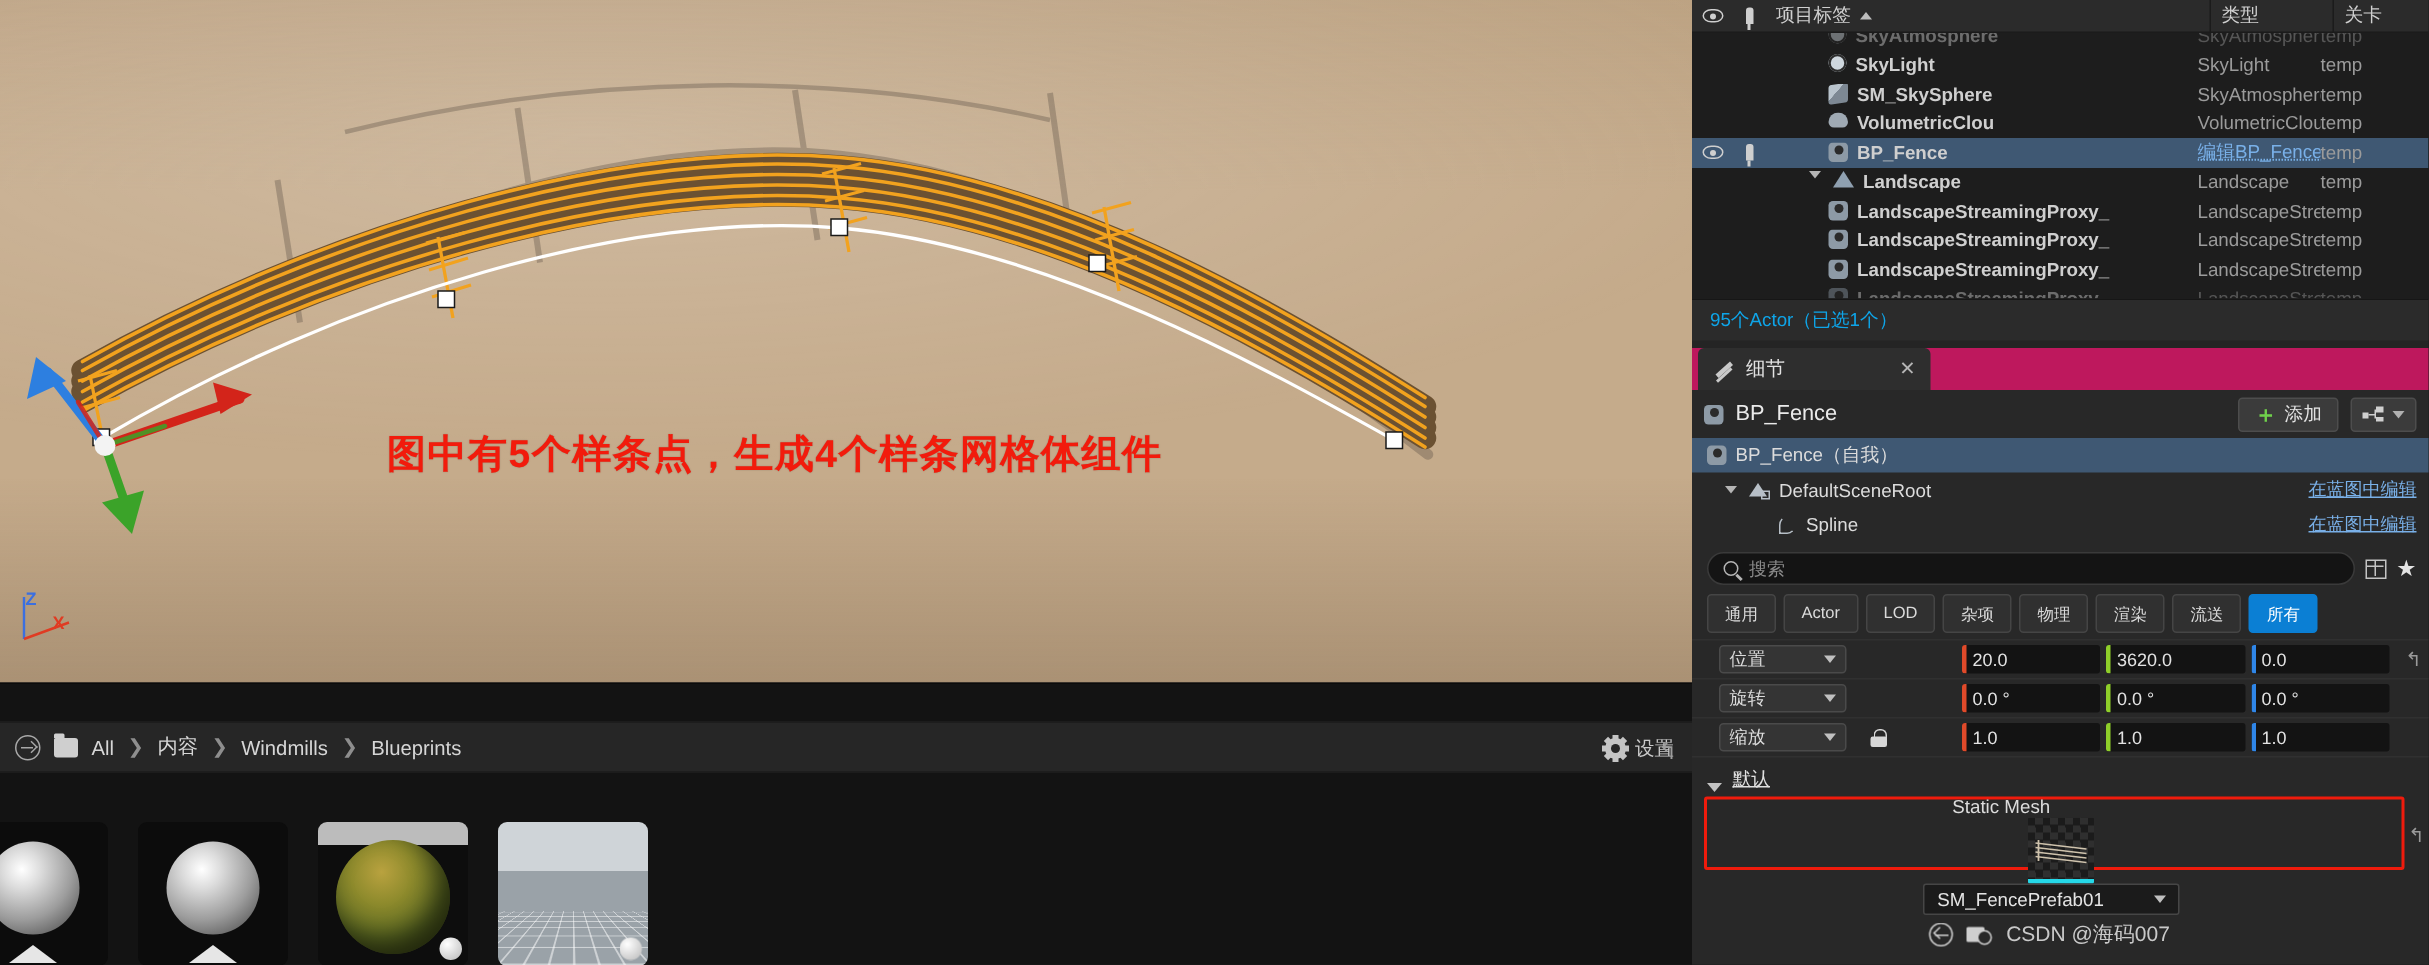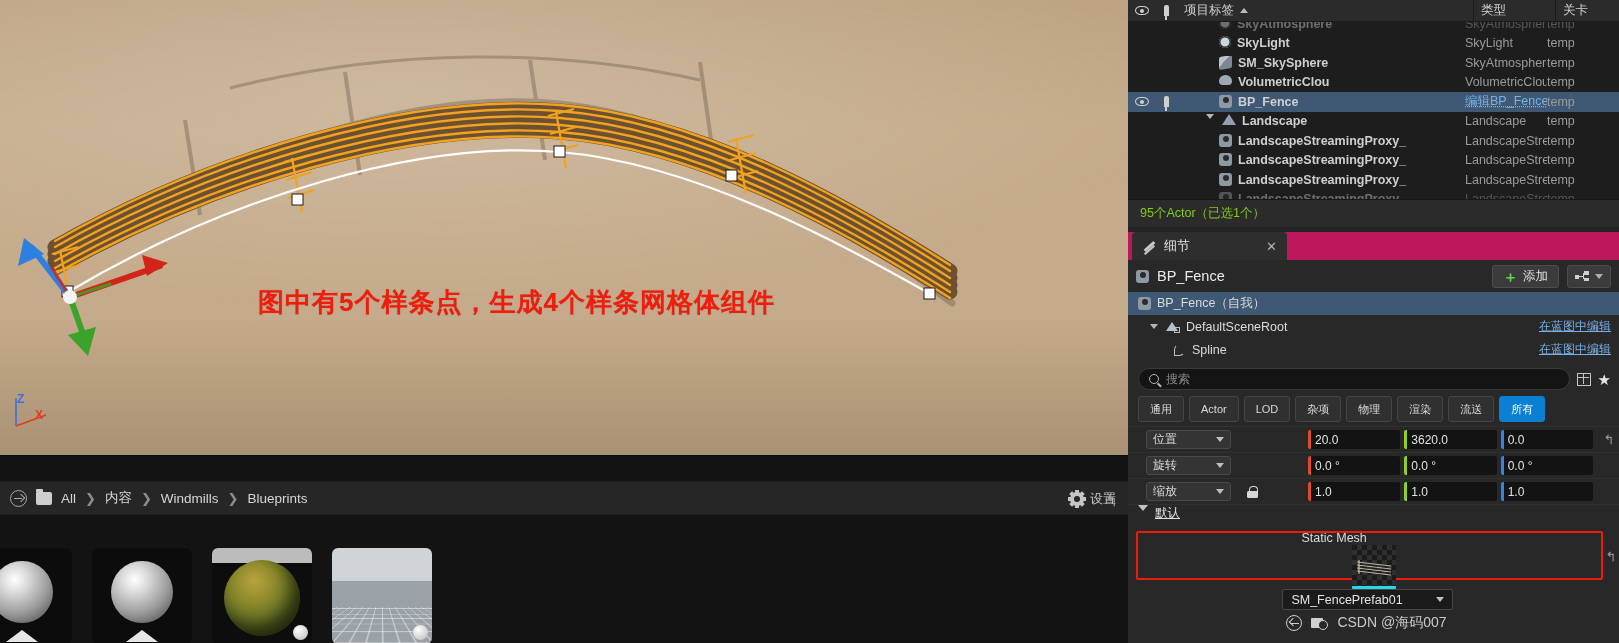--- a/index.html
+++ b/index.html
@@ -247,21 +247,21 @@
   }
   .actor-ic::after{content:"";position:absolute;left:3.5px;top:2px;width:6px;height:6px;border-radius:50%;background:#2b2b2b;}
   .mesh-ic{width:13px;height:13px;flex:none;background:linear-gradient(135deg,#b9c4cd 40%,#7d8893 41%);transform:skewY(-8deg);border-radius:2px;}
   .cloud-ic{width:13px;height:10px;flex:none;background:#9fa9b3;border-radius:7px 7px 4px 4px;}
   .sun-ic{width:12px;height:12px;flex:none;border-radius:50%;background:#cfd7de;box-shadow:0 0 0 1.5px #2b2b2b inset;}
   .land-ic{width:0;height:0;flex:none;border-left:7px solid transparent;border-right:7px solid transparent;border-bottom:11px solid #8fa0b0;}
 
   #outliner-status {
     position:absolute; left:0; top:199px; width:491px; height:28px;
     background:#2b2b2b; display:flex; align-items:center; padding-left:12px;
-    font-size:12.5px; color:#84cc16; border-top:1px solid #161616;
+    font-size:12.5px; color:#0ea5e9; border-top:1px solid #161616;
   }
 
   
   #details-tabstrip {
     position:absolute; left:0; top:232px; width:491px; height:28px;
     background:#be185d;
   }
   #details-tab {
     position:absolute; left:4px; top:0; height:28px; min-width:155px;
     background:#2e2e2e; border-top-left-radius:4px; border-top-right-radius:4px;
@@ -364,21 +364,21 @@
     display:flex; align-items:center; padding-left:7px;
     font-size:12px; color:#e3e3e3; position:relative; overflow:hidden;
   }
   .vfield::before { content:""; position:absolute; left:0; top:0; width:3px; height:100%; }
   .vfield.x::before { background:#e04a2a; }
   .vfield.y::before { background:#8fcf2a; }
   .vfield.z::before { background:#2f86e8; }
   .revert { width:20px; text-align:center; color:#9a9a9a; font-size:13px; }
 
   .section-head {
-    height:24px; display:flex; align-items:flex-start; gap:7px; padding-left:10px;
+    height:24px; display:flex; align-items:flex-end; gap:7px; padding-left:10px;
     border-top:1px solid #303030; font-size:12.5px; color:#e0e0e0;text-decoration:underline;
   }
   .sec-tri { width:0;height:0;border-top:6px solid #c2c2c2;border-left:5px solid transparent;border-right:5px solid transparent; }
 
   #sm-highlight {
     position:absolute; left:8px; right:16px; height:49px;
     border:2.5px solid #ef1b0c; border-radius:2px;
   }
   #sm-row { position:absolute; left:0; right:0; height:53px; display:flex; align-items:center; }
   .sm-label { width:180px; padding-left:18px; font-size:12.5px; color:#dcdcdc; }
@@ -716,21 +716,21 @@
 
     <div class="comp-row" style="padding-left:22px;">
       <span class="comp-label">
         <span class="ol-tri"></span>
         <span class="root-ic"></span>
         <span>DefaultSceneRoot</span>
       </span>
       <span class="comp-edit">在蓝图中编辑</span>
     </div>
 
-    <div class="comp-row" style="padding-left:44px;gap:16px;">
+    <div class="comp-row" style="padding-left:56px;gap:16px;">
       <span class="comp-label">
         <span class="spline-ic"></span>
         <span>Spline</span>
       </span>
       <span class="comp-edit">在蓝图中编辑</span>
     </div>
 
     <div id="details-searchrow">
       <div id="details-search">
         <span class="mag-ic"></span>

